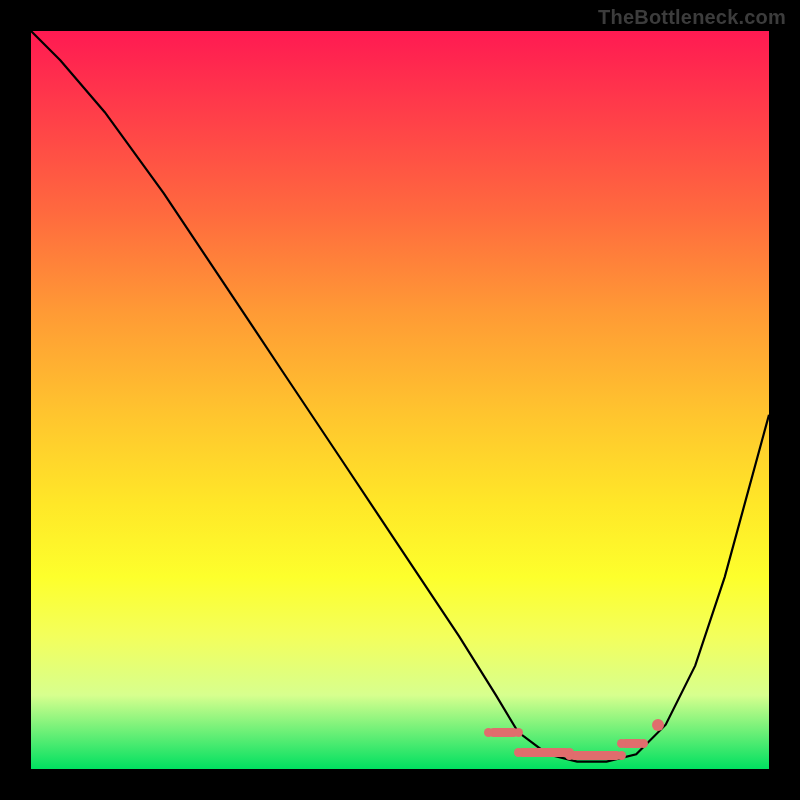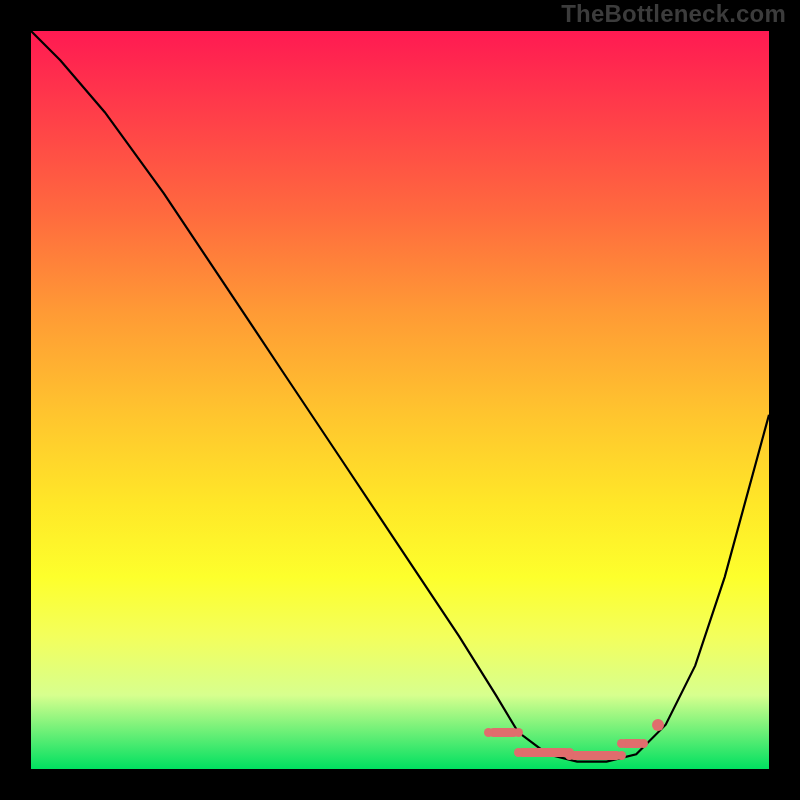--- a/index.html
+++ b/index.html
@@ -15,21 +15,21 @@
       #ffe728 64%,
       #fdff2c 74%,
       #f3ff5c 82%,
       #d7ff8e 90%,
       #00e060 100%);
   }
   .curve{position:absolute;left:0;top:0;width:738px;height:738px}
   .dots{position:absolute;left:0;top:0;width:738px;height:738px}
   .dot{position:absolute;width:12px;height:12px;margin-left:-6px;margin-top:-6px;border-radius:50%;background:#e06d6d}
   .barseg{position:absolute;height:9px;margin-top:-4.5px;background:#e06d6d;border-radius:4.5px}
-  .watermark{position:absolute;top:0;right:14px;color:#3c3c3c;font-size:24px;font-weight:600;letter-spacing:.2px}
+  .watermark{position:absolute;top:6px;right:14px;color:#3c3c3c;font-size:20px;font-weight:600;letter-spacing:.2px}
 </style>
 </head>
 <body>
 
 <div class="frame">
   <div class="watermark">TheBottleneck.com</div>
   <div class="plot">
     <div class="gradient"></div>
     <svg class="curve" viewBox="0 0 738 738" preserveAspectRatio="none">
       <path id="curve-path" d="M0.0 0.0 L29.5 29.5 L73.8 81.2 L132.8 162.4 L191.9 250.9 L250.9 339.5 L310.0 428.0 L369.0 516.6 L428.0 605.2 L464.9 664.2 L487.1 701.1 L516.6 723.2 L546.1 730.6 L575.6 730.6 L605.2 723.2 L634.7 693.7 L664.2 634.7 L693.7 546.1 L738.0 383.8 " fill="none" stroke="#000" stroke-width="2.2"></path>

